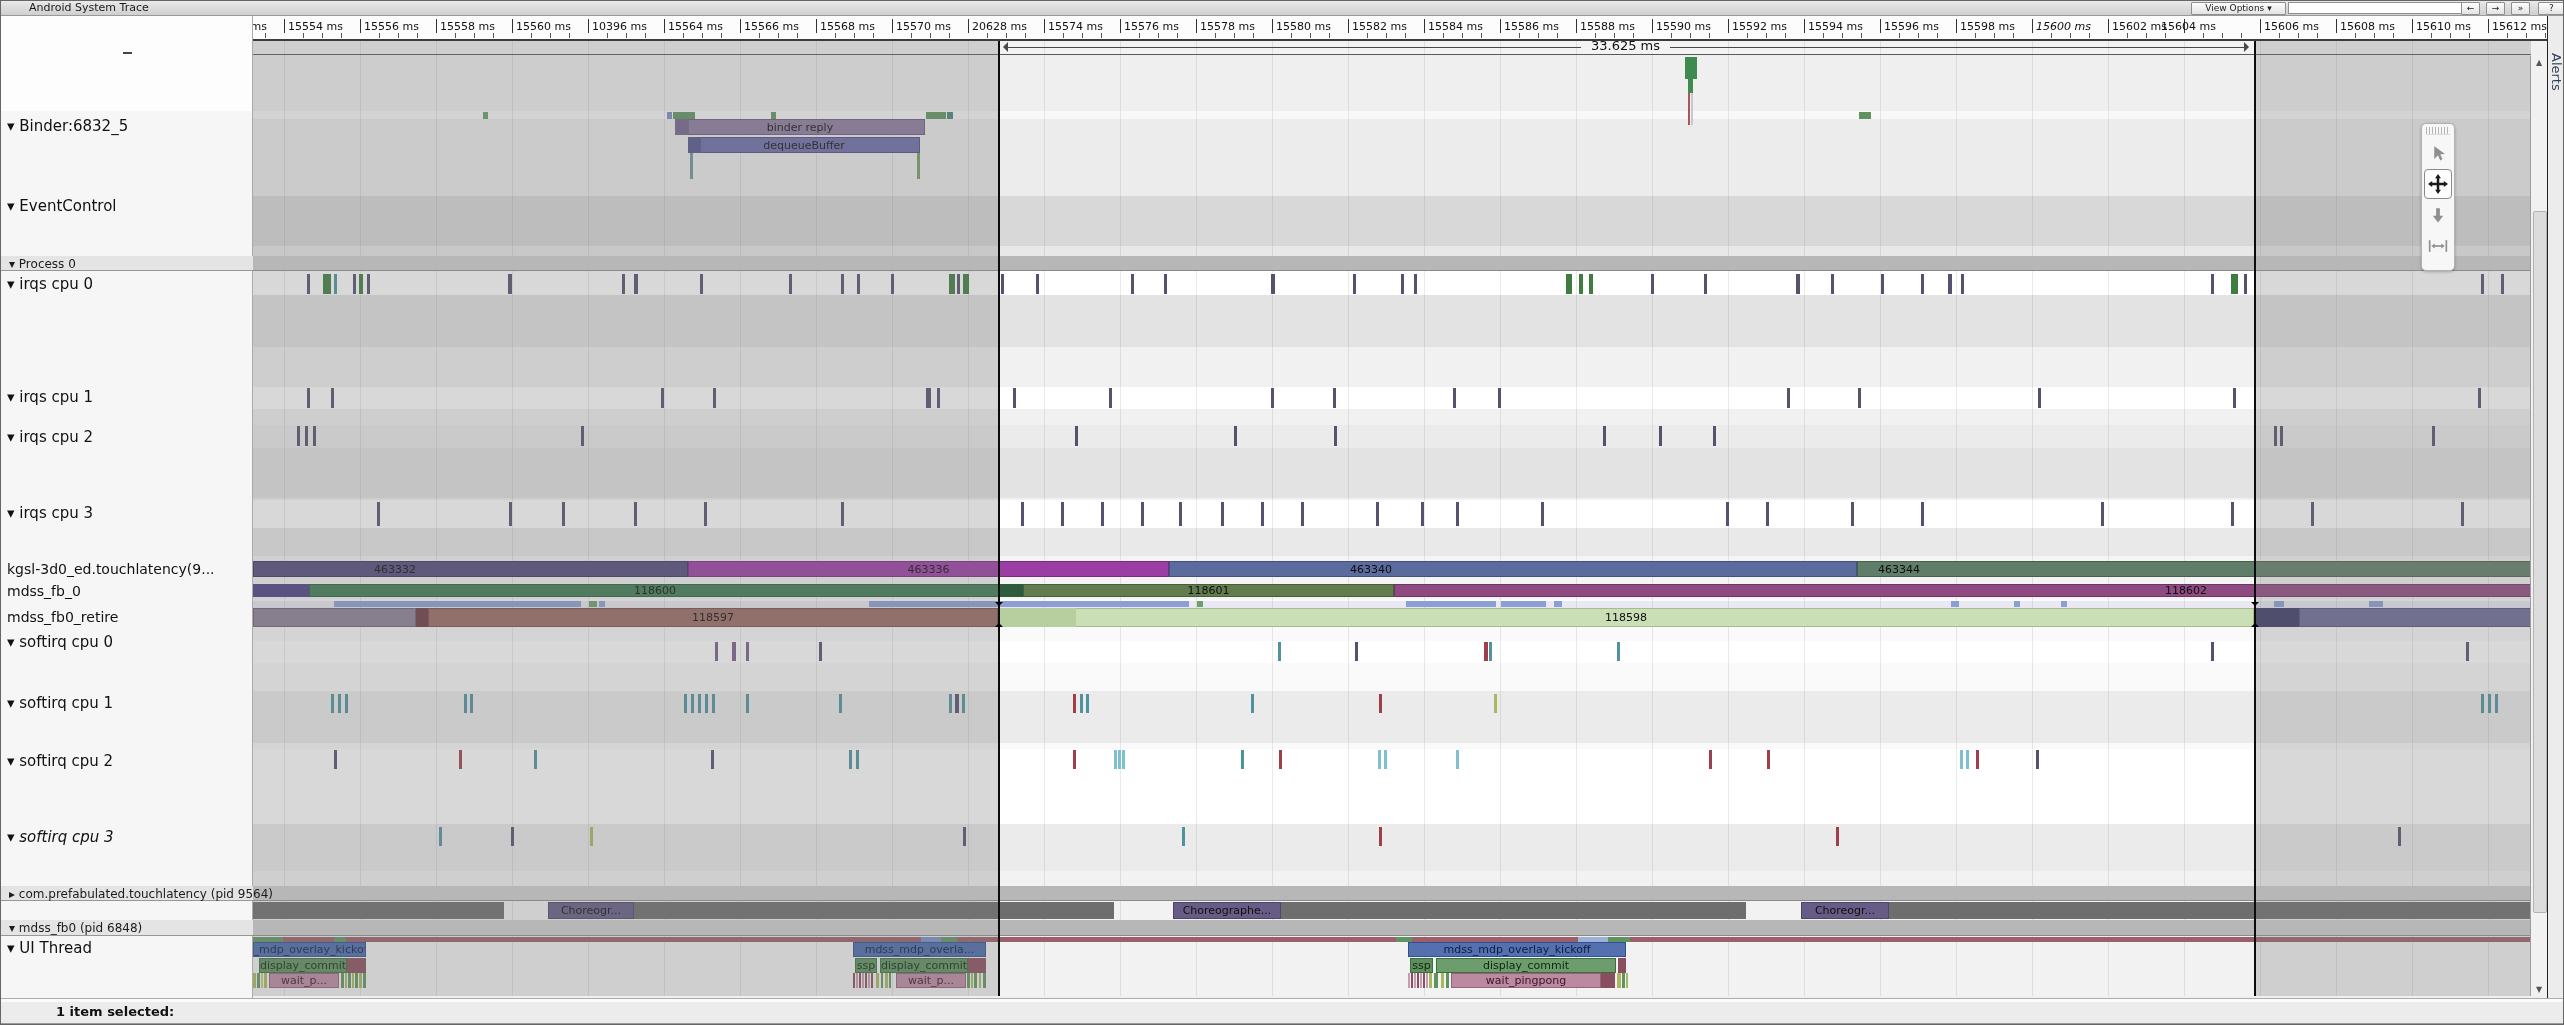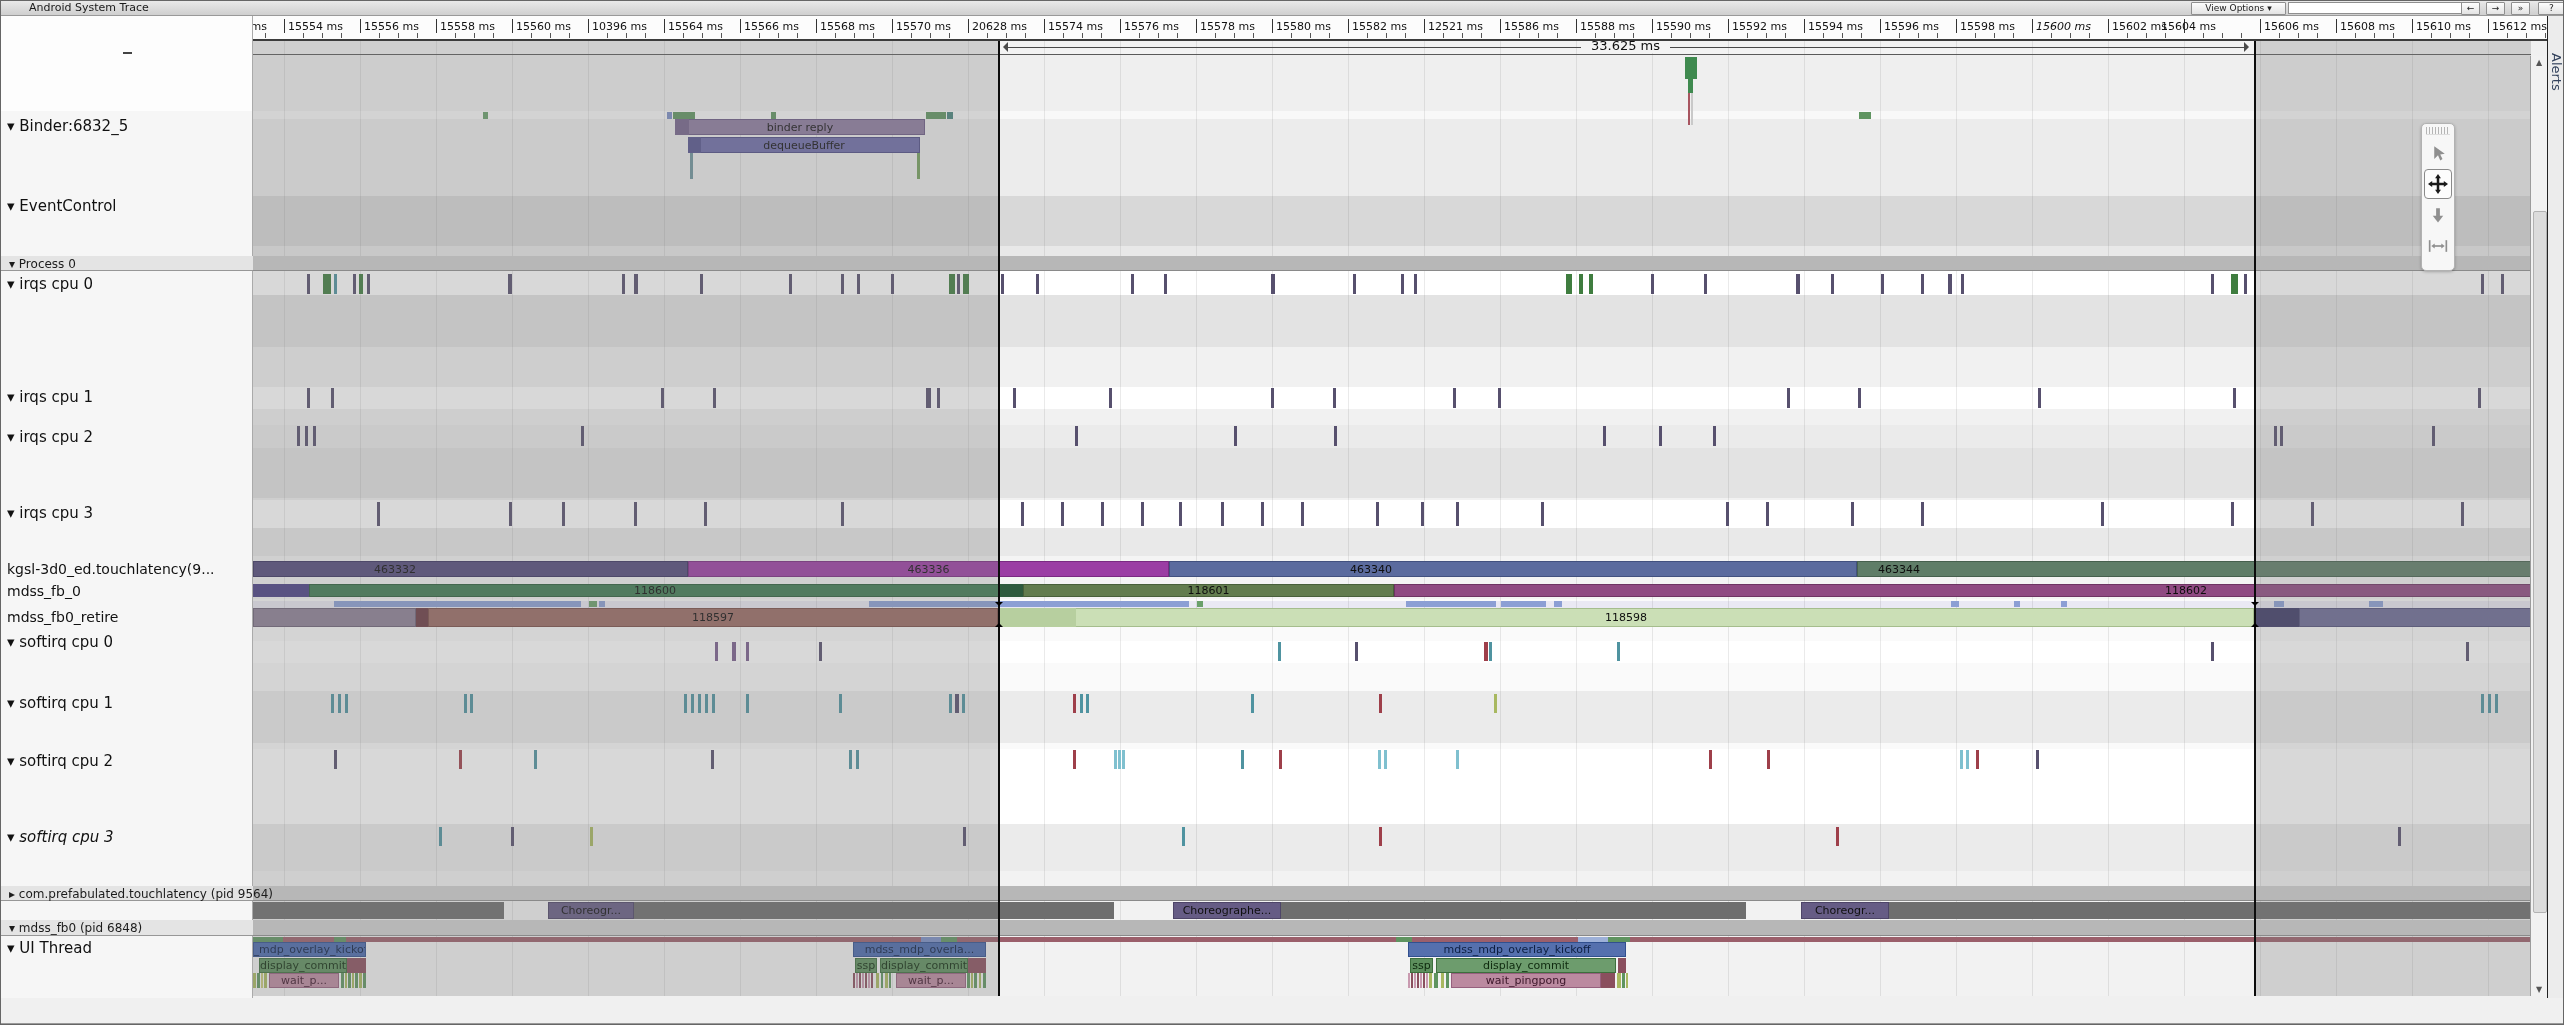--- a/index.html
+++ b/index.html
@@ -143,21 +143,21 @@
       <div class="rlabel" style="left: 1023px;">15580 ms</div>
       <div class="rminor" style="left: 1038px;"></div>
       <div class="rminor" style="left: 1057px;"></div>
       <div class="rminor" style="left: 1076px;"></div>
       <div class="rtick" style="left: 1095px;"></div>
       <div class="rlabel" style="left: 1099px;">15582 ms</div>
       <div class="rminor" style="left: 1114px;"></div>
       <div class="rminor" style="left: 1133px;"></div>
       <div class="rminor" style="left: 1152px;"></div>
       <div class="rtick" style="left: 1171px;"></div>
-      <div class="rlabel" style="left: 1175px;">12521 ms</div>
+      <div class="rlabel" style="left: 1175px;">15584 ms</div>
       <div class="rminor" style="left: 1190px;"></div>
       <div class="rminor" style="left: 1209px;"></div>
       <div class="rminor" style="left: 1228px;"></div>
       <div class="rtick" style="left: 1247px;"></div>
       <div class="rlabel" style="left: 1251px;">15586 ms</div>
       <div class="rminor" style="left: 1266px;"></div>
       <div class="rminor" style="left: 1285px;"></div>
       <div class="rminor" style="left: 1304px;"></div>
       <div class="rtick" style="left: 1323px;"></div>
       <div class="rlabel" style="left: 1327px;">15588 ms</div>
@@ -711,15 +711,19 @@
             <rect x="1" y="1" width="2" height="14"></rect>
             <rect x="21" y="1" width="2" height="14"></rect>
         <rect x="6" y="7" width="12" height="2"></rect>
             <path d="M4 8 L8 5 L8 11 Z"></path>
             <path d="M20 8 L16 5 L16 11 Z"></path>
           </g>
       </svg>
     </div>
   </div>
 
+  <div class="statusbar">
+    <div class="inner-top"></div>
+    <div class="status-text">1 item selected:</div>
+  </div>
   <div class="win-bottom"></div>
 
 </div>
 
 </body></html>

